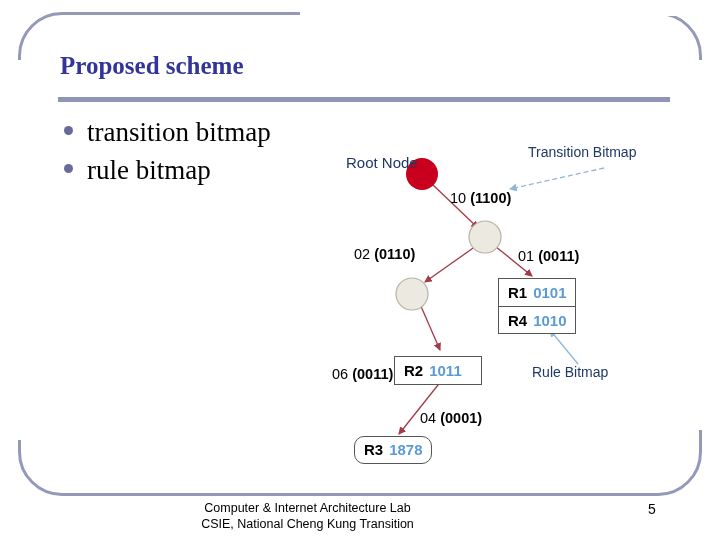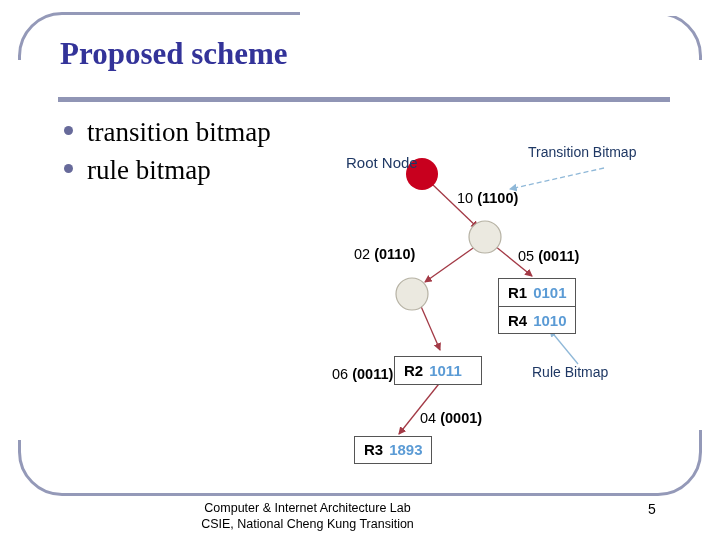--- a/index.html
+++ b/index.html
@@ -36,25 +36,25 @@
     position: absolute;
     background: #ffffff;
   }
   #mask-top-right { left: 300px; top: 6px; width: 410px; height: 10px; }
   #mask-left      { left: 14px;  top: 60px; width: 10px;  height: 380px; }
   #mask-right     { left: 696px; top: 60px; width: 12px;  height: 370px; }
 
   
   #title {
     position: absolute;
-    left: 60px; top: 36px;
+    left: 60px; top: 52px;
     width: 560px;
     font-family: "Liberation Serif", serif;
     font-weight: bold;
-    font-size: 31px;
+    font-size: 25px;
     color: #333399;
     letter-spacing: 0px;
     white-space: nowrap;
   }
   #title-rule {
     position: absolute;
     left: 58px; top: 97px;
     width: 612px; height: 5px;
     background: #9095b5;
   }
@@ -207,30 +207,30 @@
       <circle cx="90" cy="32" r="16" fill="#c8001e"></circle>
       <circle cx="153" cy="95" r="16" fill="#ebe9e0" stroke="#b6b2a4" stroke-width="1.2"></circle>
       <circle cx="80" cy="152" r="16" fill="#ebe9e0" stroke="#b6b2a4" stroke-width="1.2"></circle>
     </svg>
 
     <div id="lbl-root-node" style="left:14px; top:12px;">Root Node</div>
 
     <div class="callout" style="left:196px; top:2px;">Transition Bitmap</div>
     <div class="callout" style="left:200px; top:222px;">Rule Bitmap</div>
 
-    <div class="dg-label edge-label" style="left:118px; top:48px;margin-left:7px;">
+    <div class="dg-label edge-label" style="left:118px; top:48px;">
       <span>10 </span><b>(1100)</b>
     </div>
 
     <div class="dg-label edge-label" style="left:22px; top:104px;">
       <span>02 </span><b>(0110)</b>
     </div>
 
     <div class="dg-label edge-label" style="left:186px; top:106px;">
-      <span>05 </span><b>(0011)</b>
+      <span>01 </span><b>(0011)</b>
     </div>
 
     <div class="dg-label edge-label" style="left:0px; top:180px;margin-top:44px;">
       <span>06 </span><b>(0011)</b>
     </div>
 
     <div class="dg-label edge-label" style="left:88px; top:268px;">
       <span>04 </span><b>(0001)</b>
     </div>
 
@@ -245,24 +245,24 @@
       </div>
     </div>
 
     <div class="rule-box" style="left:62px; top:214px; width:88px; height:29px;">
       <div class="rule-row" style="height:26px;">
         <span class="rule-id">R2</span>
         <span class="rule-bits">1011</span>
       </div>
     </div>
 
-    <div class="rule-box" style="left:22px; top:294px; width:78px; height:28px;">
+    <div class="rule-box" style="left:22px; top:294px; width:78px; height:28px;border-radius:10px;">
       <div class="rule-row" style="height:25px;">
         <span class="rule-id">R3</span>
-        <span class="rule-bits">1893</span>
+        <span class="rule-bits">1878</span>
       </div>
     </div>
 
   </div>
 
   <div id="footer">
     <div>Computer &amp; Internet Architecture Lab</div>
     <div>CSIE, National Cheng Kung Transition</div>
   </div>
 

